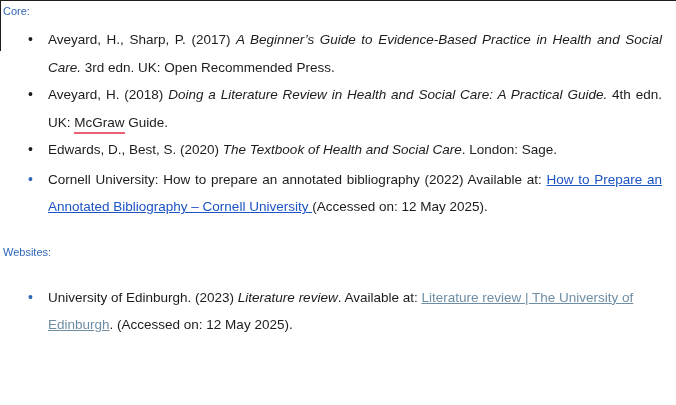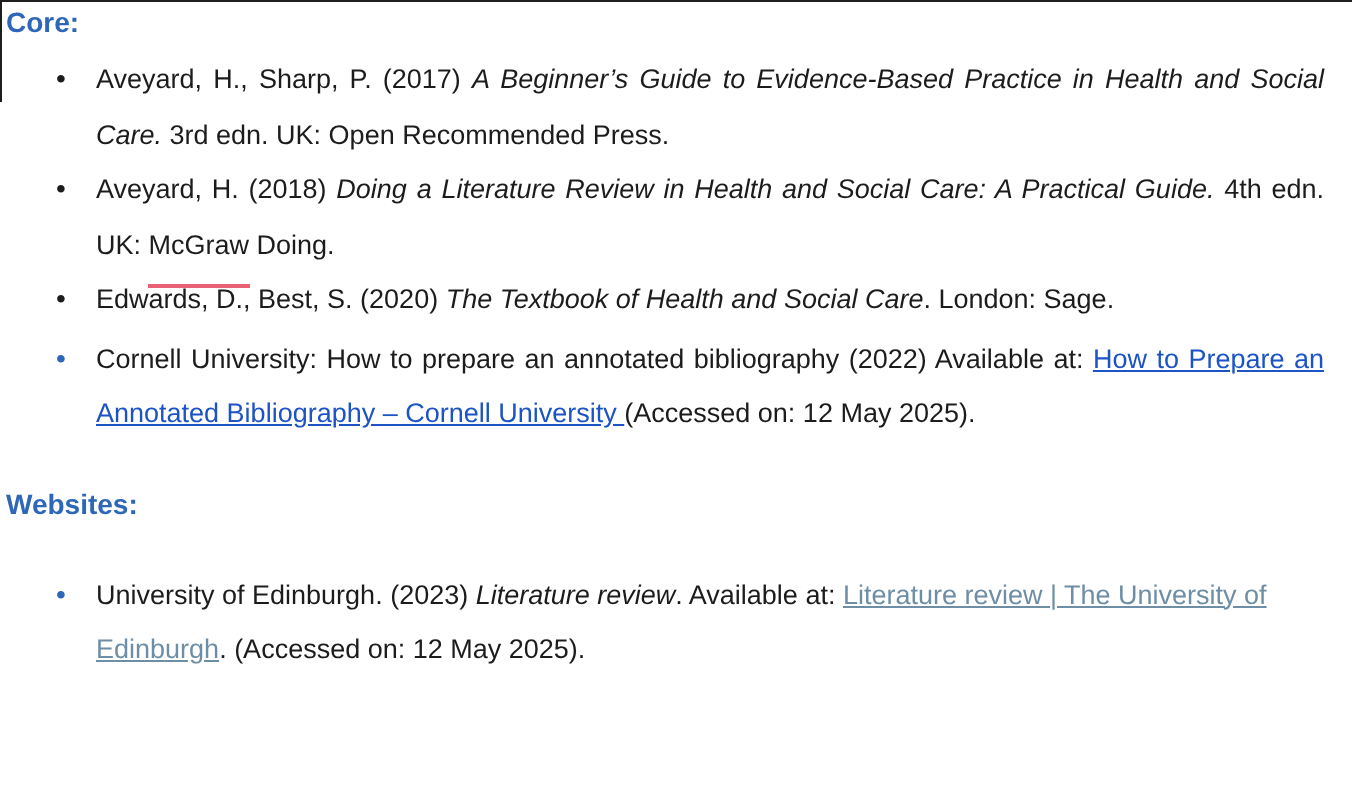--- a/index.html
+++ b/index.html
@@ -33,22 +33,22 @@
   .border-left-seg {
     position: absolute;
     left: 0;
     top: 0;
     width: 1px;
     height: 50px;
     background: var(--border);
   }
   h2.heading {
     margin: 0;
-    font-size: 14px;
-    font-weight: bold;
+    font-size: 11px;
+    font-weight: normal;
     line-height: 20px;
     color: var(--heading);
   }
   #sec-recommended h2.heading { margin-top: 20px; }
   #sec-websites h2.heading { margin-top: 21px; }
   ul.reflist {
     list-style: none;
     margin: 0;
     padding: 0 0 0 45px;
   }
@@ -70,34 +70,34 @@
   }
   ul.bullets-dark li .bullet { color: var(--bullet-dark); }
   ul.bullets-accent li .bullet { color: var(--bullet-accent); }
   .normal { font-style: normal; }
   .italic { font-style: italic; text-align: right; }
   a.link, a.link_visited { text-decoration: underline; }
   a.link { color: var(--link); }
   a.link_visited { color: var(--link-visited); }
   .spellcheck {
     border-bottom: 2px solid var(--spell);
-    padding-bottom: 12px;
+    padding-bottom: 2px;
   }
 </style>
 </head>
 <body>
 
 <div class="page">
   <div class="border-left-seg"></div>
 
   <section id="sec-core">
     <h2 class="heading">Core:</h2>
     <ul class="reflist bullets-dark">
         <li><span class="bullet">•</span><span class="normal">Aveyard, H., Sharp, P. (2017) </span><span class="italic">A Beginner’s Guide to Evidence-Based Practice in Health and Social Care.</span><span class="normal"> 3rd edn. UK: Open Recommended Press.</span></li>
-        <li><span class="bullet">•</span><span class="normal">Aveyard, H. (2018) </span><span class="italic">Doing a Literature Review in Health and Social Care: A Practical Guide.</span><span class="normal"> 4th edn. UK: </span><span class="spellcheck">McGraw</span><span class="normal"> Doing.</span></li>
+        <li><span class="bullet">•</span><span class="normal">Aveyard, H. (2018) </span><span class="italic">Doing a Literature Review in Health and Social Care: A Practical Guide.</span><span class="normal"> 4th edn. UK: </span><span class="spellcheck">McGraw</span><span class="normal"> Guide.</span></li>
         <li><span class="bullet">•</span><span class="normal">Edwards, D., Best, S. (2020) </span><span class="italic">The Textbook of Health and Social Care</span><span class="normal">. London: Sage.</span></li>
       </ul>
   </section>
 
   <section id="sec-recommended">
     <ul class="reflist bullets-accent">
         <li><span class="bullet">•</span><span class="normal">Cornell University: How to prepare an annotated bibliography (2022) Available at: </span><a href="#" class="link">How to Prepare an Annotated Bibliography – Cornell University </a><span class="normal">(Accessed on: 12 May 2025).</span></li>
       </ul>
   </section>
 

